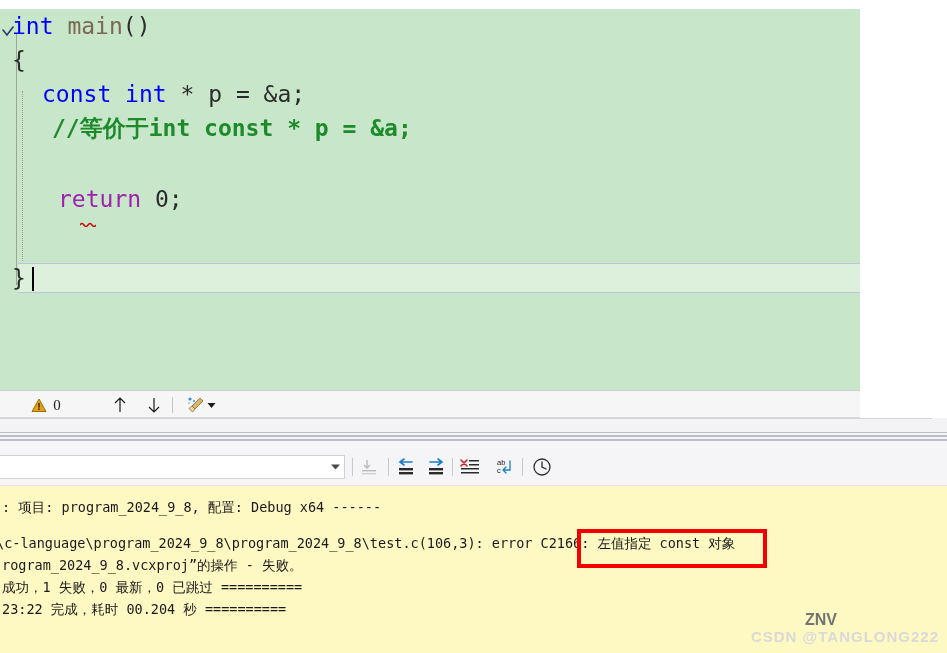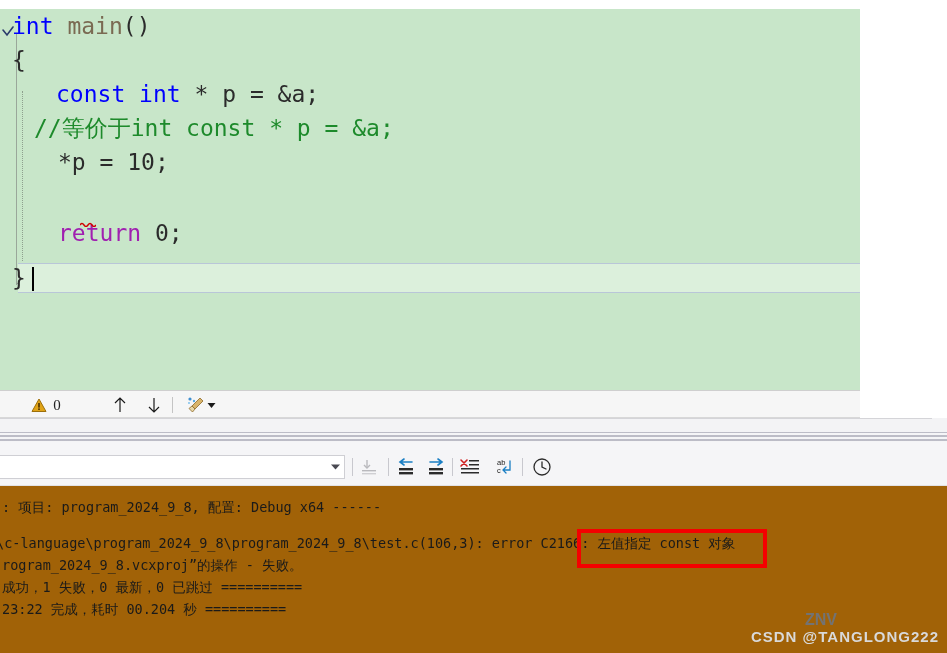--- a/index.html
+++ b/index.html
@@ -187,21 +187,21 @@
     left: 0; top: 442px;
     width: 947px; height: 8px;
     background: #f6f6f8;
   }
 
   
   #output-pane {
     position: absolute;
     left: 0; top: 450px;
     width: 947px; height: 203px;
-    background: #a16207;
+    background: #fef9c3;
   }
   #output-toolbar {
     position: absolute;
     left: 0; top: 0;
     width: 947px; height: 36px;
     background: #f5f5f7;
   }
   #output-combo {
     position: absolute;
     left: -10px; top: 5px;
@@ -313,23 +313,22 @@
     <svg id="collapse-chevron" viewBox="0 0 14 14">
       <path d="M2 5 L6 10 L12 2" stroke="#2b3b6b" stroke-width="1.6" fill="none" stroke-linecap="round"></path>
     </svg>
     <div id="outline-vert"></div>
     <div id="outline-foot"></div>
     <div id="guide-line"></div>
 
     <div id="code-lines">
         <div class="code-line" style="padding-left: 12px;"><span class="kw-blue">int</span><span class="plain"> </span><span class="fnname">main</span><span class="plain">()</span></div>
         <div class="code-line" style="padding-left: 12px;"><span class="plain">{</span></div>
-        <div class="code-line" style="padding-left: 56px;"><span class="kw-blue">const</span><span class="plain"> </span><span class="kw-blue">int</span><span class="plain"> * p = &amp;a;</span></div>
-        <div class="code-line" style="padding-left: 34px;"><span class="comment">//等价于int const * p = &amp;a;</span></div>
-        <div class="code-line" style="padding-left: 58px;"><span class="plain">*p = 10;</span></div>
+        <div class="code-line" style="padding-left: 42px;"><span class="kw-blue">const</span><span class="plain"> </span><span class="kw-blue">int</span><span class="plain"> * p = &amp;a;</span></div>
+        <div class="code-line" style="padding-left: 52px; font-weight: bold;"><span class="comment">//等价于int const * p = &amp;a;</span></div>
         <div class="code-line" style="padding-left: 58px; margin-top: 37px;"><span class="kw-purple">return</span><span class="plain"> 0;</span></div>
       </div>
 
     <div id="current-line"></div>
     <div id="current-line-text">}</div>
     <div id="caret"></div>
 
     <svg id="squiggle" viewBox="0 0 16 5" preserveAspectRatio="none">
       <path d="M0 3 Q2 0 4 3 T8 3 T12 3 T16 3" stroke="#d00000" stroke-width="1.4" fill="none"></path>
     </svg>

